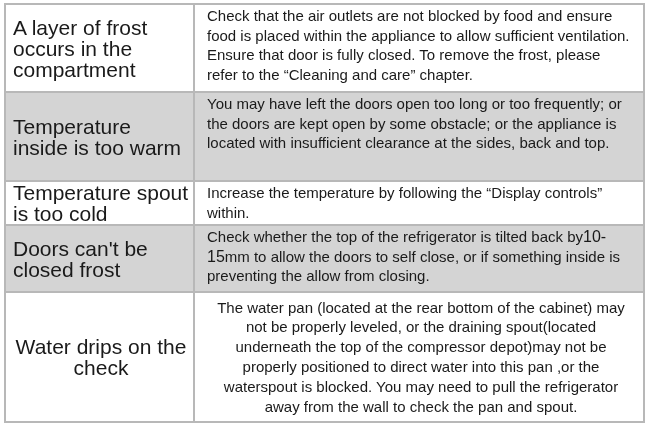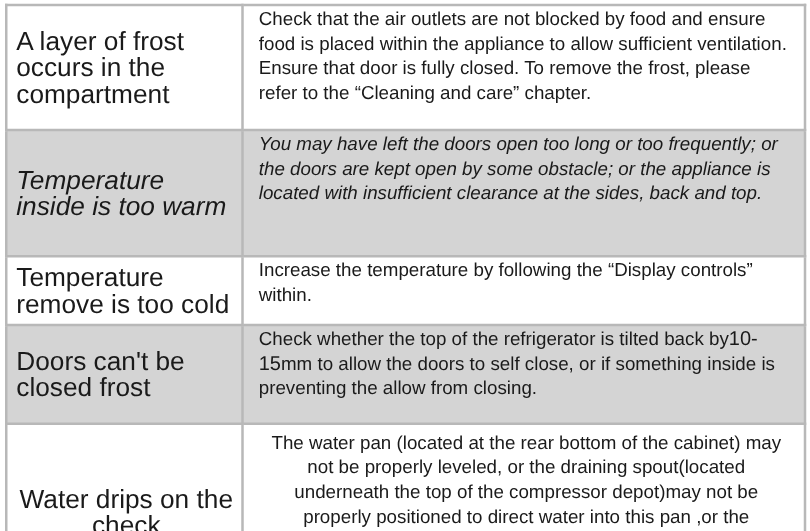--- a/index.html
+++ b/index.html
@@ -31,31 +31,31 @@
       vertical-align: middle;
       padding: 0;
     }
     .trouble-table td.problem {
       width: 176px;
       padding: 0 4px 0 7px;
       font-size: 21px;
       line-height: 21px;
     }
     .trouble-table td.solution {
-      padding: 0 8px 12px 12px;
+      padding: 0 8px 0 12px;
       line-height: 19.5px;
     }
     .trouble-table tr.shade td {
       background: #d4d4d4;
     }
     .trouble-table tr.plain td {
       background: #ffffff;
     }
     tr.r1 td { height: 85px; }
-    tr.r2 td { height: 86px; font-style: italic; }
+    tr.r2 td { height: 86px; }
     tr.r3 td { height: 40px; }
     tr.r4 td { height: 64px; }
     tr.r5 td { height: 128px; text-align: center; }
     tr.r4 td.solution, tr.r3 td.solution, tr.r1 td.solution, tr.r2 td.solution {
       vertical-align: top;
       padding-top: 1px;
     }
     tr.r5 td.solution { line-height: 19.8px; }
     .big { font-size: 16px; }
   </style>
@@ -66,21 +66,21 @@
   <tbody>
     <tr class="plain r1">
       <td class="problem">A layer of frost occurs in the compartment</td>
       <td class="solution">Check that the air outlets are not blocked by food and ensure food is placed within the appliance to allow sufficient ventilation. Ensure that door is fully closed. To remove the frost, please refer to the “Cleaning and care” chapter.</td>
     </tr>
     <tr class="shade r2">
       <td class="problem">Temperature inside is too warm</td>
       <td class="solution">You may have left the doors open too long or too frequently; or the doors are kept open by some obstacle; or the appliance is located with insufficient clearance at the sides, back and top.</td>
     </tr>
     <tr class="plain r3">
-      <td class="problem">Temperature remove is too cold</td>
+      <td class="problem">Temperature spout is too cold</td>
       <td class="solution">Increase the temperature by following the “Display controls” within.</td>
     </tr>
     <tr class="shade r4">
       <td class="problem">Doors can't be closed frost</td>
       <td class="solution"><span>Check whether the top of the refrigerator is tilted back by</span><span class="big">10-15</span><span>mm to allow the doors to self close, or if something inside is preventing the allow from closing.</span></td>
     </tr>
     <tr class="plain r5">
       <td class="problem">Water drips on the check</td>
       <td class="solution">The water pan (located at the rear bottom of the cabinet) may not be properly leveled, or the draining spout(located underneath the top of the compressor depot)may not be properly positioned to direct water into this pan ,or the waterspout is blocked. You may need to pull the refrigerator away from the wall to check the pan and spout.</td>
     </tr>

